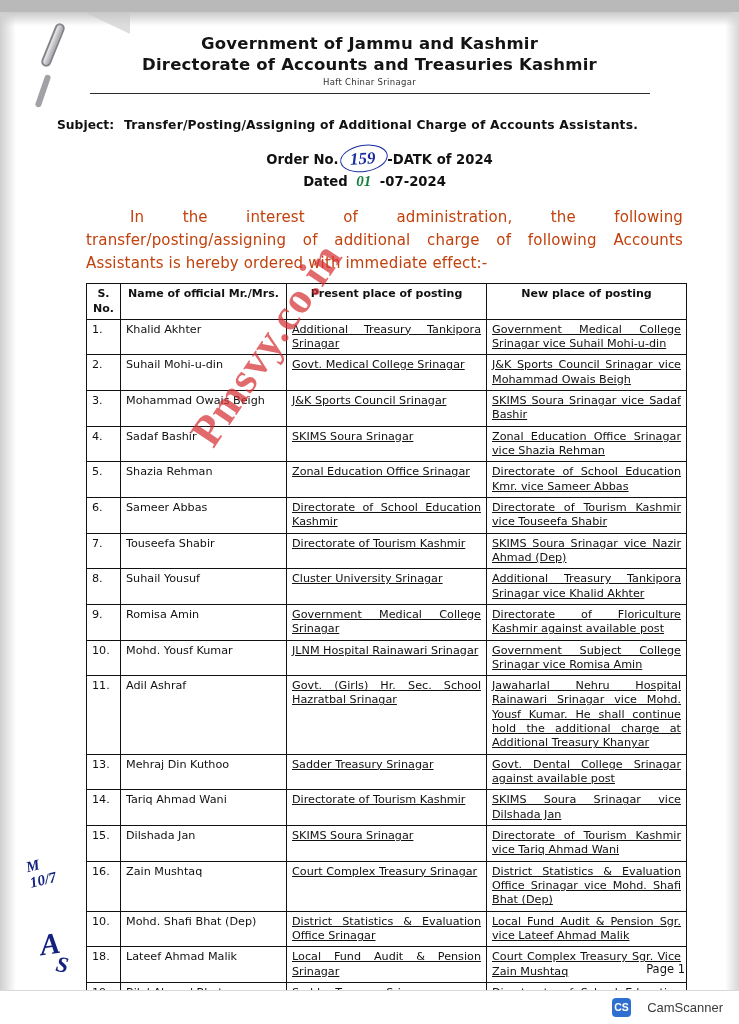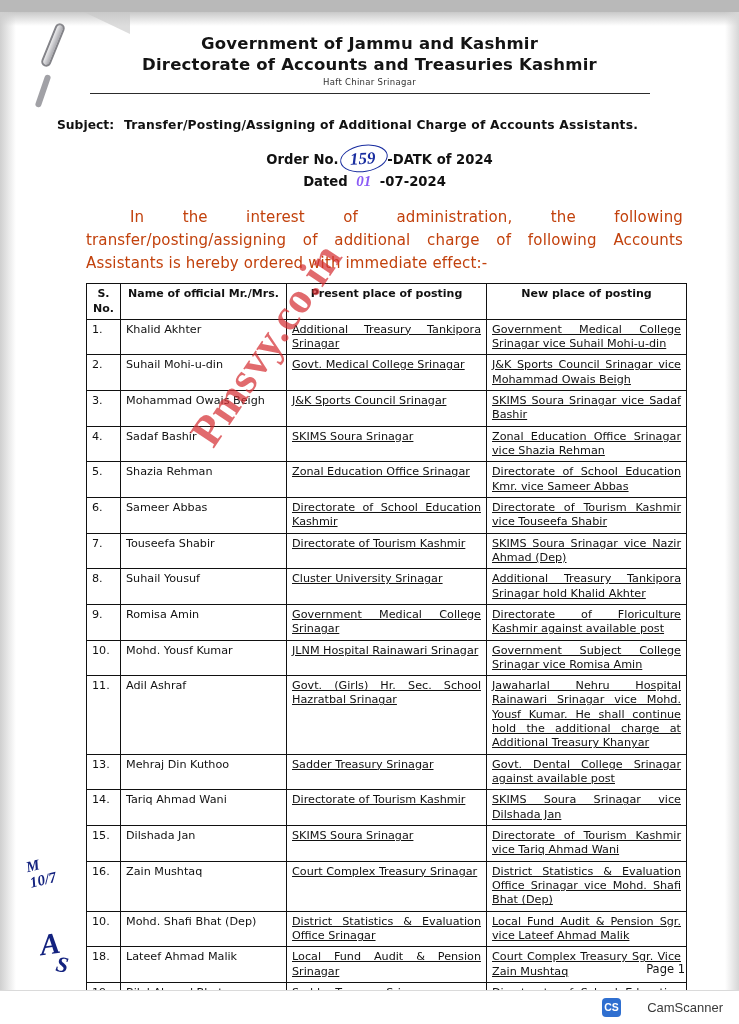--- a/index.html
+++ b/index.html
@@ -128,21 +128,21 @@
   }
   .dated-line {
     margin-top: 4px;
     text-align: center;
     font-size: 13.2px;
     font-weight: bold;
     color: #111;
     padding-left: 10px;
   }
   .hand-date {
-    color: #8b5cf6;
+    color: #15803d;
     font-family: "Liberation Serif", serif;
     font-style: italic;
     font-size: 15px;
     padding: 0 4px;
   }
 
   
   .body-par {
     margin: 16px 56px 8px 86px;
     font-size: 15px;
@@ -265,21 +265,21 @@
   
   .footer {
     position: absolute;
     left: 0; top: 990px;
     width: 739px; height: 34px;
     background: #ffffff;
     border-top: 1px solid #dadada;
   }
   .cs-badge {
     position: absolute;
-    right: 118px; top: 998px;
+    right: 108px; top: 998px;
     width: 19px; height: 19px;
     background: #2f6fd0;
     border-radius: 4px;
     color: #fff;
     font-size: 10.5px;
     font-weight: bold;
     line-height: 19px;
     text-align: center;
     font-family: "Liberation Sans", sans-serif;
   }
@@ -387,21 +387,21 @@
             <tr>
               <td class="sno">7.</td>
               <td>Touseefa Shabir</td>
               <td class="justify">Directorate of Tourism Kashmir</td>
               <td class="justify">SKIMS Soura Srinagar vice Nazir Ahmad (Dep)</td>
             </tr>
             <tr>
               <td class="sno">8.</td>
               <td>Suhail Yousuf</td>
               <td class="justify">Cluster University Srinagar</td>
-              <td class="justify">Additional Treasury Tankipora Srinagar hold Khalid Akhter</td>
+              <td class="justify">Additional Treasury Tankipora Srinagar vice Khalid Akhter</td>
             </tr>
             <tr>
               <td class="sno">9.</td>
               <td>Romisa Amin</td>
               <td class="justify">Government Medical College Srinagar</td>
               <td class="justify">Directorate of Floriculture Kashmir against available post</td>
             </tr>
             <tr>
               <td class="sno">10.</td>
               <td>Mohd. Yousf Kumar</td>

